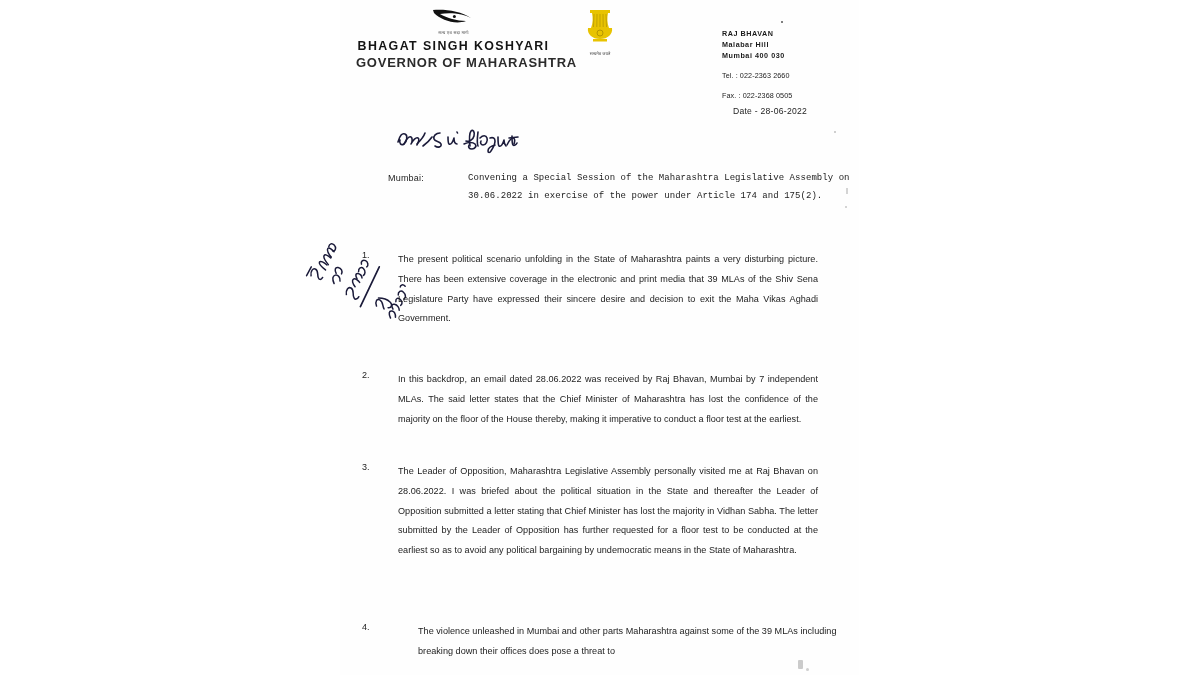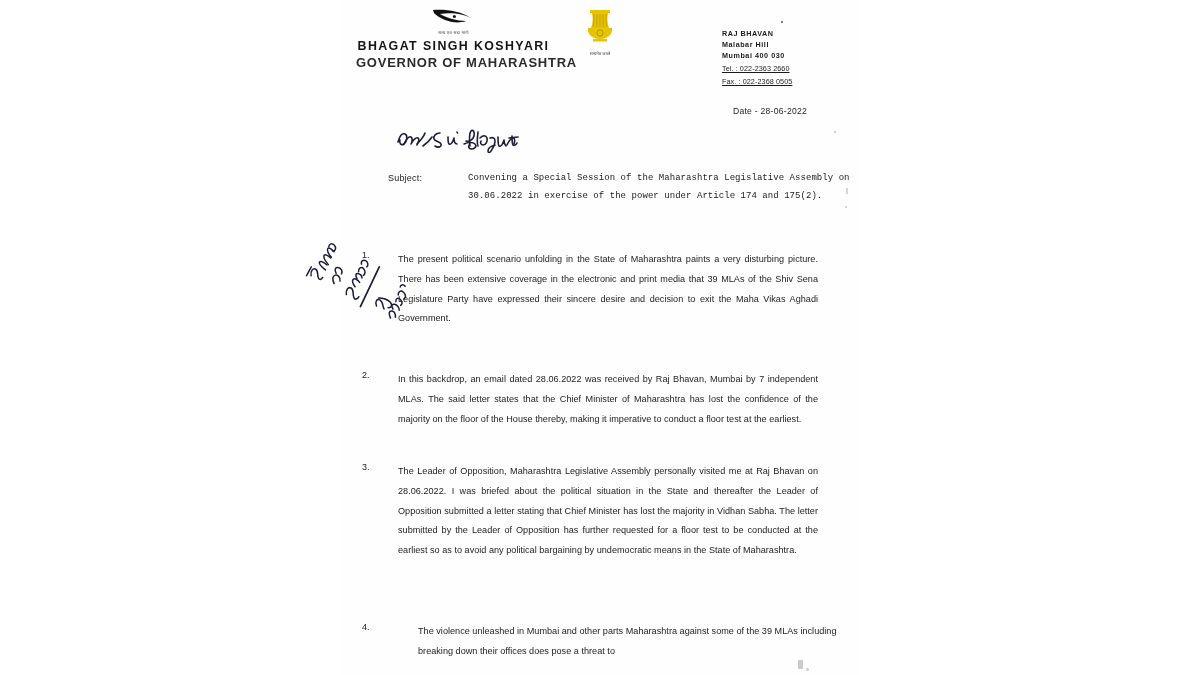--- a/index.html
+++ b/index.html
@@ -126,21 +126,21 @@
   
   .address-block {
     position: absolute;
     left: 382px;
     top: 29px;
     font-size: 7.2px;
     line-height: 1.52;
     color: #1a1a1a;
   }
   .address-block .bold { font-weight: bold; letter-spacing: .55px; }
-  .address-block .tel { letter-spacing: .1px; margin-top: 2px; text-decoration: underline; }
+  .address-block .tel { letter-spacing: .1px; margin-top: 9px; }
   .addr-dot {
     position: absolute;
     left: 441px;
     top: 21px;
     width: 2px;
     height: 2px;
     background: #555;
     border-radius: 50%;
   }
 
@@ -385,21 +385,21 @@
           <path d="M8 100 c3 -4 6 -5 7 -2 c1 3 -2 5 -4 6"></path>
           <path d="M17 98 c2 -3 4 -4 5 -1 c1 3 -1 6 -3 7"></path>
           <path d="M25 97 c3 -2 5 0 4 3 c-1 3 -3 4 -5 3"></path>
           <path d="M32 96 c3 -2 6 0 5 3 c-1 4 -4 5 -6 4"></path>
           <path d="M40 94 c2 -1 4 1 3 4"></path>
         </g>
       </svg>
     </div>
 
     <div class="subject-row">
-      <div class="subject-label">Subject:</div>
+      <div class="subject-label">Mumbai:</div>
       <div class="subject-text">Convening a Special Session of the Maharashtra Legislative Assembly on 30.06.2022 in exercise of the power under Article 174 and 175(2).</div>
     </div>
 
     <div class="para" id="para1">
       <div class="para-num">1.</div>
       <div class="para-body">The present political scenario unfolding in the State of Maharashtra paints a very disturbing picture. There has been extensive coverage in the electronic and print media that 39 MLAs of the Shiv Sena Legislature Party have expressed their sincere desire and decision to exit the Maha Vikas Aghadi Government.</div>
     </div>
 
     <div class="para" id="para2">
       <div class="para-num">2.</div>

